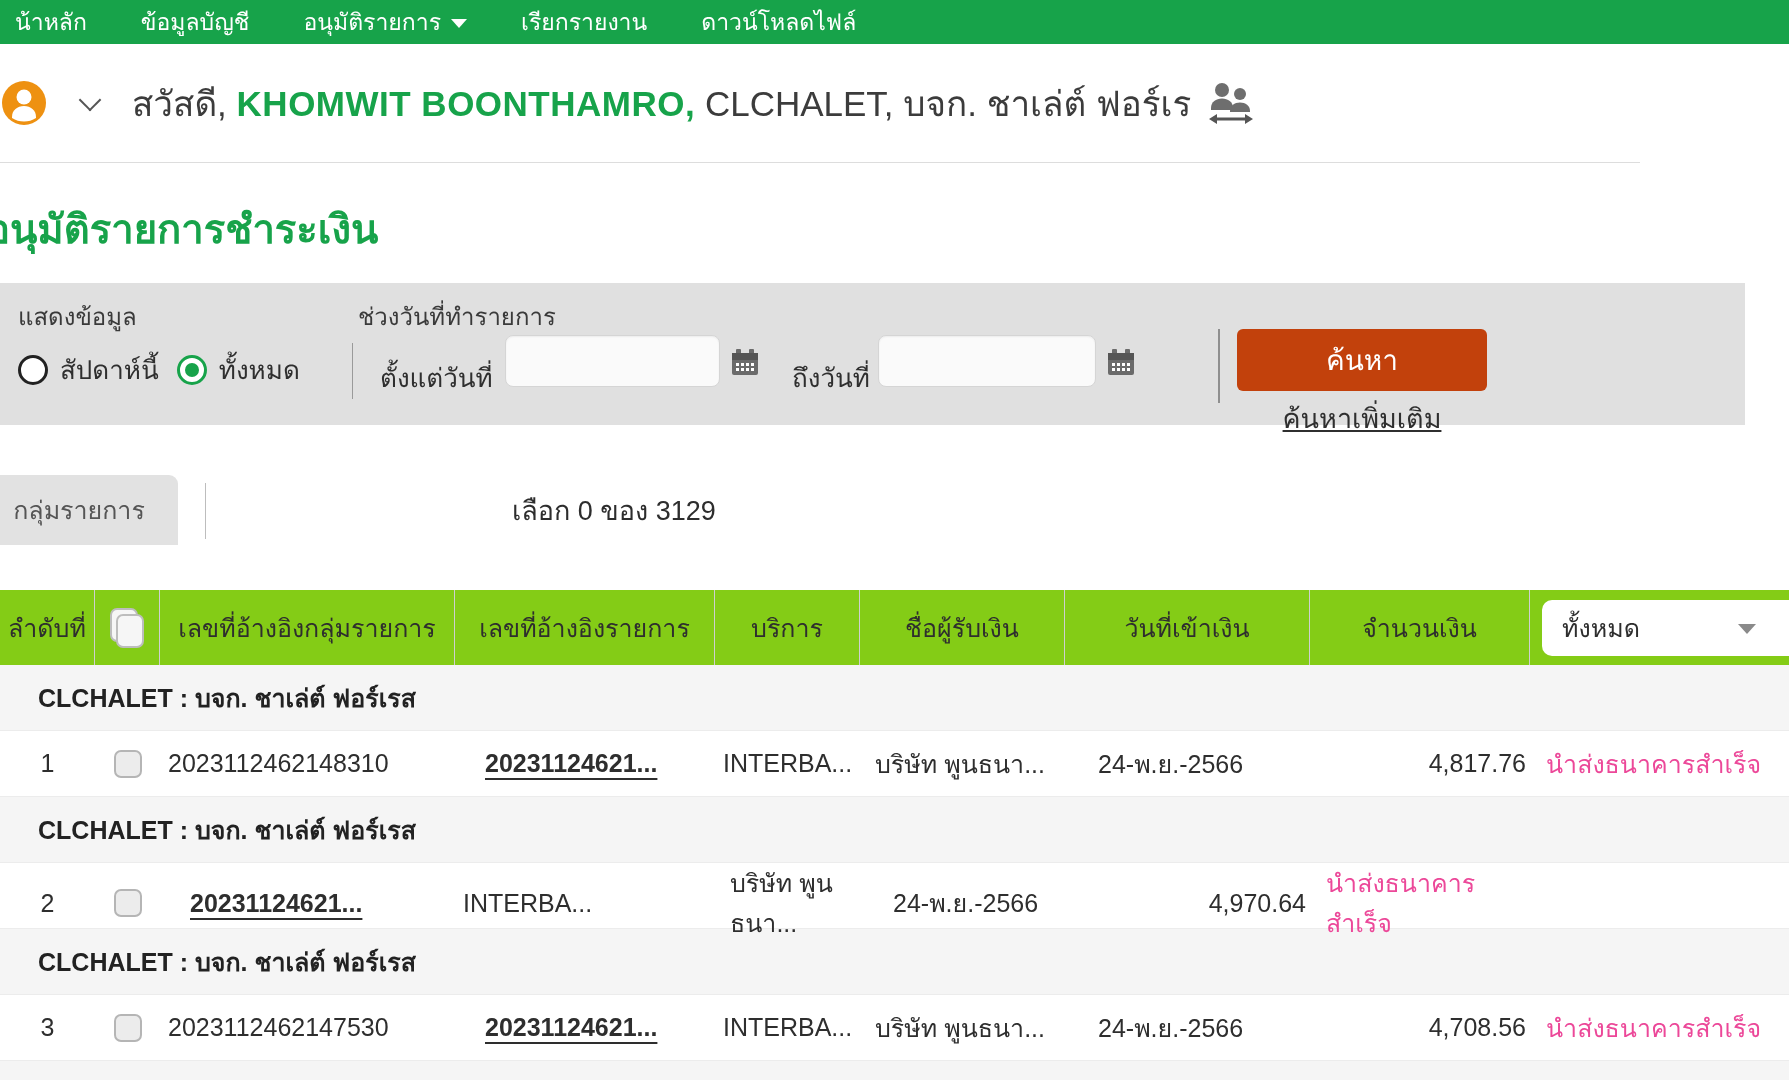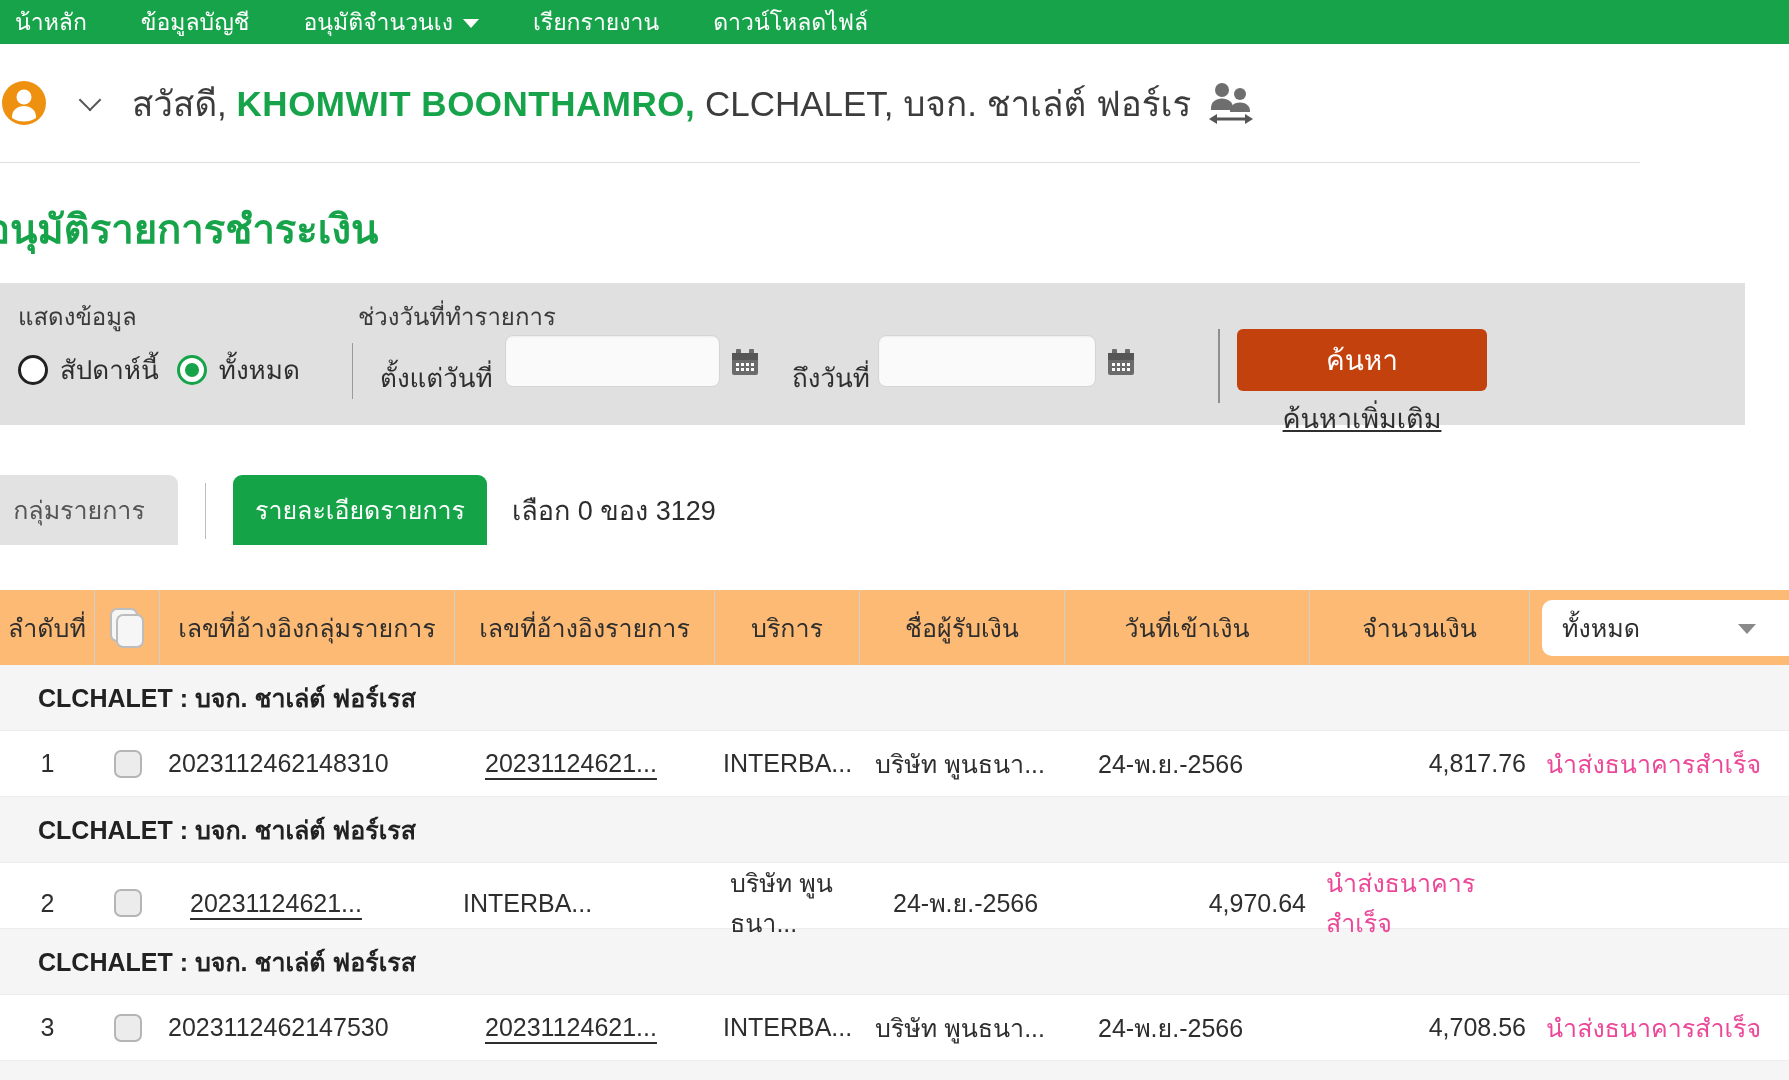--- a/index.html
+++ b/index.html
@@ -62,21 +62,21 @@
   .tab-group { left:-20px; width:198px; background:#E2E2E2; color:#555; }
   .tab-detail { left:233px; width:254px; background:#15A347; color:#fff; }
   .tabsep { position:absolute; left:205px; top:8px; width:1px; height:56px; background:#bdbdbd; }
   .sel-text { position:absolute; left:512px; top:0; height:70px; display:flex;
     align-items:center; font-size:27px; color:#2d2d2d; }
 
   
   .tbl { margin-top:45px; width:1789px; }
   .grid { display:grid; grid-template-columns:95px 65px 295px 260px 145px 205px 245px 220px 1fr;
     align-items:center; }
-  .thead { height:75px; background:#fdba74; font-size:25px; color:#2e2e2e; }
+  .thead { height:75px; background:#84cc16; font-size:25px; color:#2e2e2e; }
   .thead > div { display:flex; align-items:center; justify-content:center; height:100%;
     border-right:1px solid #cfcfcf; }
   .thead > div:last-child { border-right:none; justify-content:flex-start; }
   .stack-icon { position:relative; width:34px; height:40px; cursor:pointer; }
   .stack-icon span { position:absolute; width:28px; height:34px; background:#f6f6f6;
     border:2px solid #bdbdbd; border-radius:7px; }
   .stack-icon span:first-child { left:0; top:0; }
   .stack-icon span:last-child { left:6px; top:6px; }
   .hdr-select { width:260px; height:56px; background:#fff; border-radius:10px;
     margin-left:12px; display:flex; align-items:center; font-size:25px; color:#2e2e2e;
@@ -90,35 +90,35 @@
     border-bottom:1px solid #ececec; }
   .drow { height:66px; background:#fff; font-size:25px; color:#2e2e2e;
     border-bottom:1px solid #ececec; }
   .drow > div { display:flex; align-items:center; height:100%; }
   .c-no { justify-content:center; }
   .c-chk { justify-content:center; }
   .chkbox { width:28px; height:28px; border:2px solid #b5b5b5; border-radius:7px;
     background:#ececec; cursor:pointer; }
   .c-gref { padding-left:8px; }
   .c-tref { padding-left:30px; }
-  .c-tref span { text-decoration:underline; text-underline-offset:6px; cursor:pointer; }
+  .c-tref span { text-decoration:underline; text-underline-offset:6px; cursor:pointer;font-weight:bold; }
   .c-srv { padding-left:8px; }
   .c-rcp { padding-left:15px; }
   .c-date { padding-left:33px; }
   .c-amt { justify-content:flex-end; padding-right:4px; }
   .c-status { padding-left:16px; color:#ec4899; }
 </style>
 </head>
 <body>
 
 <nav class="topnav">
   <div class="nav-item">น้าหลัก</div>
   <div class="nav-item">ข้อมูลบัญชี</div>
   <div class="nav-item">
-    <span>อนุมัติจำนวนเง</span>
+    <span>อนุมัติรายการ</span>
     <span class="nav-caret"></span>
   </div>
   <div class="nav-item">เรียกรายงาน</div>
   <div class="nav-item">ดาวน์โหลดไฟล์</div>
 </nav>
 
 <div class="userbar">
   <svg class="avatar" viewBox="0 0 44 44">
     <circle cx="22" cy="22" r="22" fill="#EE9111"></circle>
     <circle cx="22" cy="16" r="7.5" fill="#fff"></circle>
@@ -190,21 +190,20 @@
     </g>
   </svg>
   <div class="vsep2"></div>
   <button class="search-btn">ค้นหา</button>
   <div class="more-link">ค้นหาเพิ่มเติม</div>
 </div>
 
 <div class="tabbar">
   <div class="tab tab-group">กลุ่มรายการ</div>
   <div class="tabsep"></div>
-  <div class="tab tab-detail">รายละเอียดรายการ</div>
   <div class="sel-text">เลือก 0 ของ 3129</div>
 </div>
 
 <div class="tbl">
   <div class="grid thead">
     <div>ลำดับที่</div>
     <div>
       <span class="stack-icon">
         <span></span>
           <span></span>

